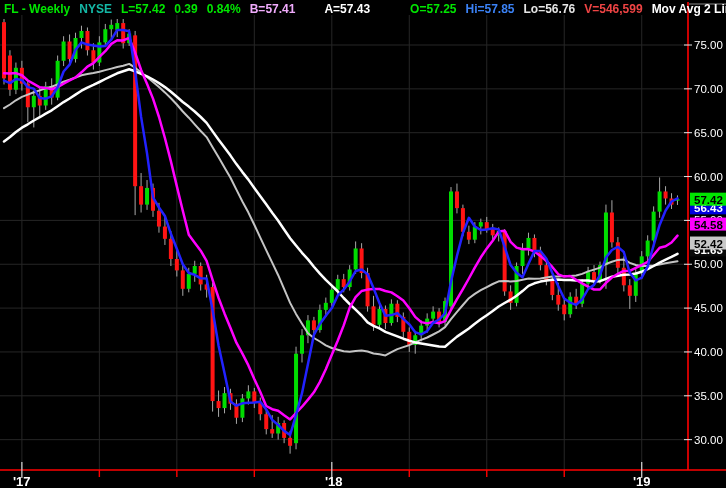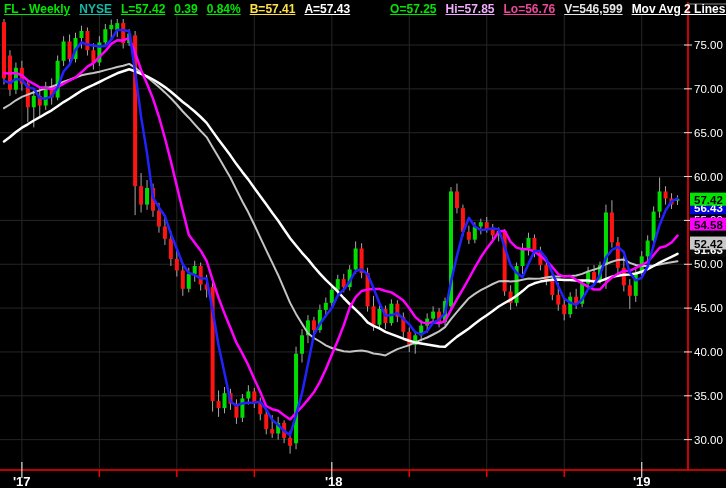--- a/index.html
+++ b/index.html
@@ -1,20 +1,20 @@
 <!DOCTYPE html>
 <html><head>
 <meta charset="utf-8">
 <style>
   html,body{margin:0;padding:0;background:#000;width:726px;height:488px;overflow:hidden;
     font-family:"Liberation Sans", sans-serif;}
   #stage{position:relative;width:726px;height:488px;background:#000;}
   #chart-header{position:absolute;left:4px;top:2px;height:16px;display:flex;gap:9px;
     font-size:12px;font-weight:bold;white-space:nowrap;z-index:5;}
-  #chart-header span{display:inline-block;text-decoration:underline;}
+  #chart-header span{display:inline-block;}
   #chart-svg{position:absolute;left:0;top:0;}
 </style>
 </head>
 <body>
 
 <div id="stage">
   <svg id="chart-svg" width="726" height="488">
       <rect x="0" y="0" width="726" height="488" fill="#000000"></rect>
       <defs>
         <clipPath id="plotClip">
@@ -331,21 +331,21 @@
         <line x1="641.72" y1="462" x2="641.72" y2="478" stroke="#d8d8d8" stroke-width="1.2"></line>
         <text x="633" y="486" fill="#ffffff" font-size="13" font-weight="bold" font-family="&quot;Liberation Sans&quot;, sans-serif">'19</text>
       </g>
     </svg>
   <div id="chart-header">
       <span style="color: rgb(0, 230, 0);">FL - Weekly</span>
       <span style="color: #14b8a6;">NYSE</span>
       <span style="color: rgb(0, 230, 0); text-align: right;">L=57.42</span>
       <span style="color: rgb(0, 230, 0);">0.39</span>
       <span style="color: rgb(0, 230, 0);">0.84%</span>
-      <span style="color: #fde047; text-align: right;">B=57.41</span>
-      <span style="color: rgb(255, 255, 255);">A=57.43</span>
+      <span style="color: #f0abfc; text-align: right;">B=57.41</span>
+      <span style="color: rgb(255, 255, 255); margin-left: 20px;">A=57.43</span>
       <span style="color: rgb(0, 230, 0); margin-left: 31px;">O=57.25</span>
-      <span style="color: #f0abfc;">Hi=57.85</span>
-      <span style="color: #ec4899;">Lo=56.76</span>
-      <span style="color: #e5e5e5;">V=546,599</span>
+      <span style="color: #3b82f6;">Hi=57.85</span>
+      <span style="color: #e5e5e5;">Lo=56.76</span>
+      <span style="color: #ef4444;">V=546,599</span>
       <span style="color: rgb(255, 255, 255);">Mov Avg 2 Lines (Close,4,10,0)</span>
     </div>
 </div>
 
 </body></html>

